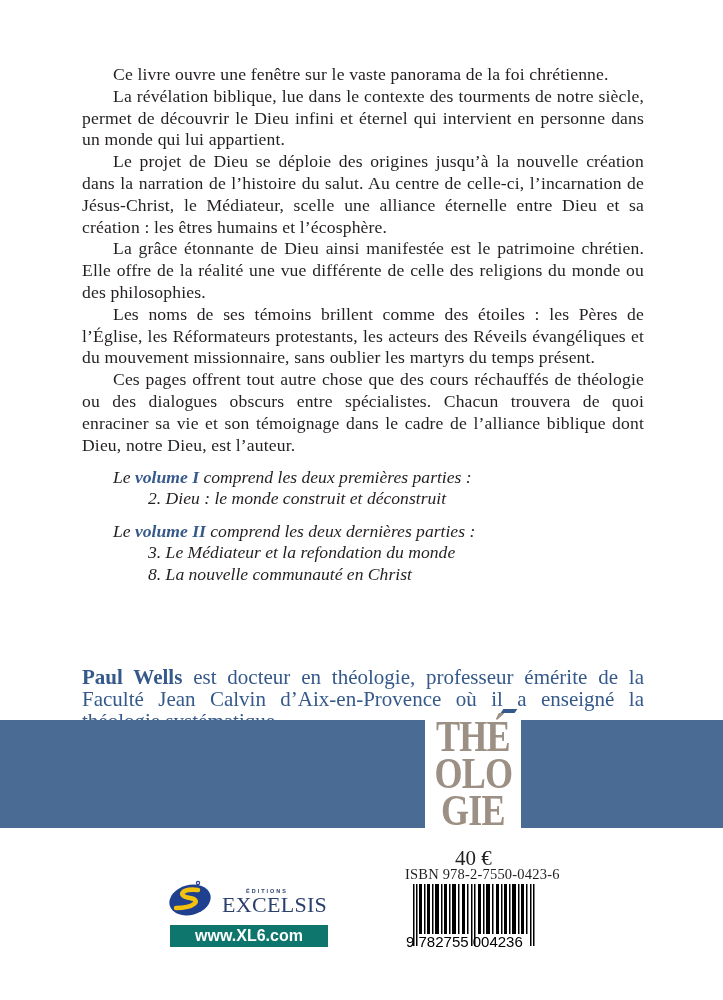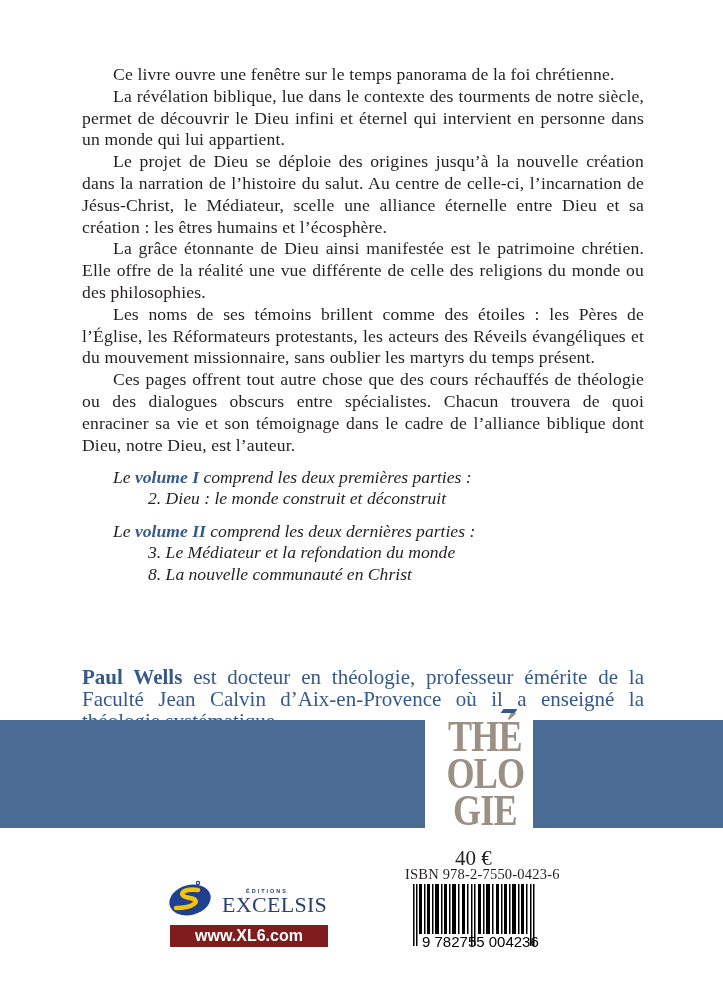--- a/index.html
+++ b/index.html
@@ -19,21 +19,21 @@
     .vol-list { list-style: none; margin: 0; padding: 0 0 0 35px; }
     .vol-list li { margin: 0; white-space: nowrap; }
     .author {
       position: absolute; left: 82px; top: 645px; width: 562px;
       font-size: 21px; line-height: 22px; color: #35598a; text-align: justify;
     }
     .author b { font-weight: bold; }
     .band { position: absolute; left: 0; top: 720px; width: 723px; height: 108px; background: #4a6b94; }
     .logo-box {
       position: absolute; left: 425px; top: 716px; width: 96px; height: 116px; background: #ffffff;
-      display: flex; flex-direction: column; align-items: center; justify-content: center; padding-left: 12px;
+      display: flex; flex-direction: column; align-items: center; justify-content: center;
     }
     .logo-line {
       font-family: "Liberation Serif", "DejaVu Serif", serif; font-weight: bold; color: #9c8f83;
       font-size: 44px; line-height: 36px; letter-spacing: -1px; transform: scaleX(0.82);
       height: 37px; display: block; text-align: center;
     }
     .logo-accent {
       position: absolute; left: 502px; top: 709px; width: 14px; height: 4px; background: #35598a;
       transform: skewX(-35deg);
     }
@@ -41,37 +41,37 @@
     .pub-emblem { position: absolute; left: 0; top: 2px; width: 46px; height: 36px; }
     .pub-small {
       position: absolute; left: 78px; top: 10px; font-family: "Liberation Sans", sans-serif;
       font-size: 5.5px; letter-spacing: 2px; color: #2b3f6b; font-weight: bold;
     }
     .pub-name {
       position: absolute; left: 54px; top: 14px; font-family: "Liberation Serif", serif;
       font-size: 22px; color: #2b3f6b; letter-spacing: 0.3px;
     }
     .url-box {
-      position: absolute; left: 2px; top: 47px; width: 158px; height: 22px; background: #7f1d1d;
+      position: absolute; left: 2px; top: 47px; width: 158px; height: 22px; background: #0f766e;
       color: #ffffff; font-family: "Liberation Sans", sans-serif; font-weight: bold; font-size: 16px;
       text-align: center; line-height: 22px;
     }
     .price { position: absolute; left: 455px; top: 846px; width: 60px; text-align: left; font-size: 21px; }
     .isbn { position: absolute; left: 405px; top: 866px; font-size: 14.5px; letter-spacing: 0.2px; white-space: nowrap; }
     .barcode { position: absolute; left: 405px; top: 884px; width: 135px; height: 66px; }
     .barcode-digits {
-      position: absolute; left: 422px; top: 934px; font-family: "Liberation Sans", sans-serif;
+      position: absolute; left: 406px; top: 934px; font-family: "Liberation Sans", sans-serif;
       font-size: 15px; line-height: 15px; color: #000; background: transparent; white-space: nowrap;
     }
   </style>
 </head>
 <body>
 
 <div class="text-col">
-  <p class="para">Ce livre ouvre une fenêtre sur le temps panorama de la foi chrétienne.</p>
+  <p class="para">Ce livre ouvre une fenêtre sur le vaste panorama de la foi chrétienne.</p>
   <p class="para">La révélation biblique, lue dans le contexte des tourments de notre siècle, permet de découvrir le Dieu infini et éternel qui intervient en personne dans un monde qui lui appartient.</p>
   <p class="para">Le projet de Dieu se déploie des origines jusqu’à la nouvelle création dans la narration de l’histoire du salut. Au centre de celle-ci, l’incarnation de Jésus-Christ, le Médiateur, scelle une alliance éternelle entre Dieu et sa création : les êtres humains et l’écosphère.</p>
   <p class="para">La grâce étonnante de Dieu ainsi manifestée est le patrimoine chrétien. Elle offre de la réalité une vue différente de celle des religions du monde ou des philosophies.</p>
   <p class="para">Les noms de ses témoins brillent comme des étoiles : les Pères de l’Église, les Réformateurs protestants, les acteurs des Réveils évangéliques et du mouvement missionnaire, sans oublier les martyrs du temps présent.</p>
   <p class="para">Ces pages offrent tout autre chose que des cours réchauffés de théologie ou des dialogues obscurs entre spécialistes. Chacun trouvera de quoi enraciner sa vie et son témoignage dans le cadre de l’alliance biblique dont Dieu, notre Dieu, est l’auteur.</p>
 </div>
 
 <div class="volumes">
   <div class="vol-block">
     <p class="vol-line"><span>Le </span><span class="vol-strong">volume I</span><span> comprend les deux premières parties :</span></p>

